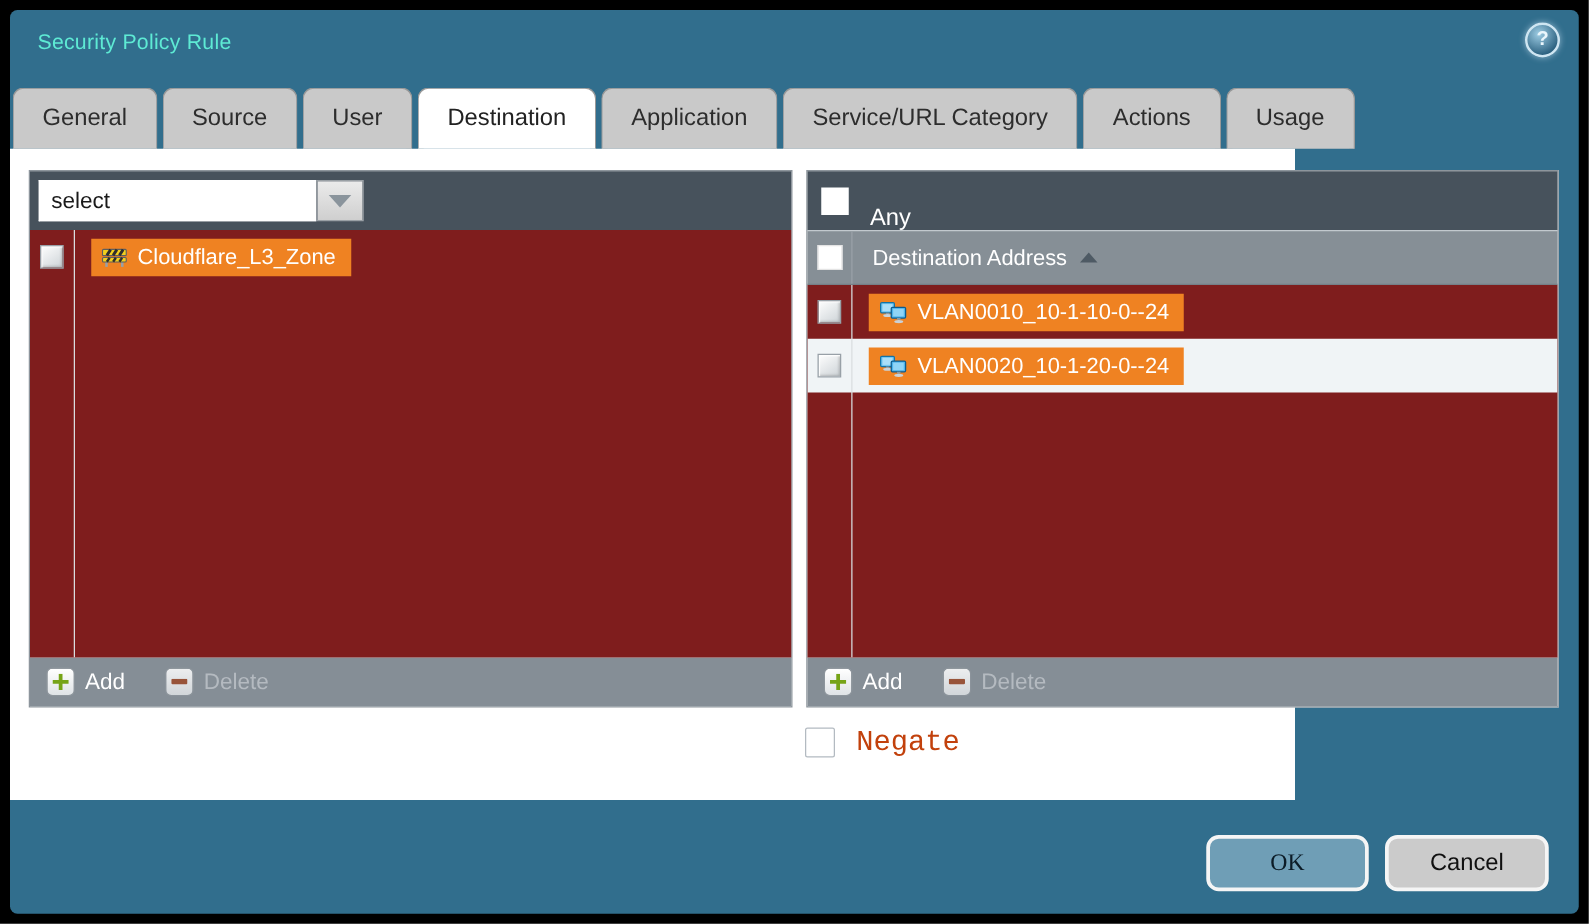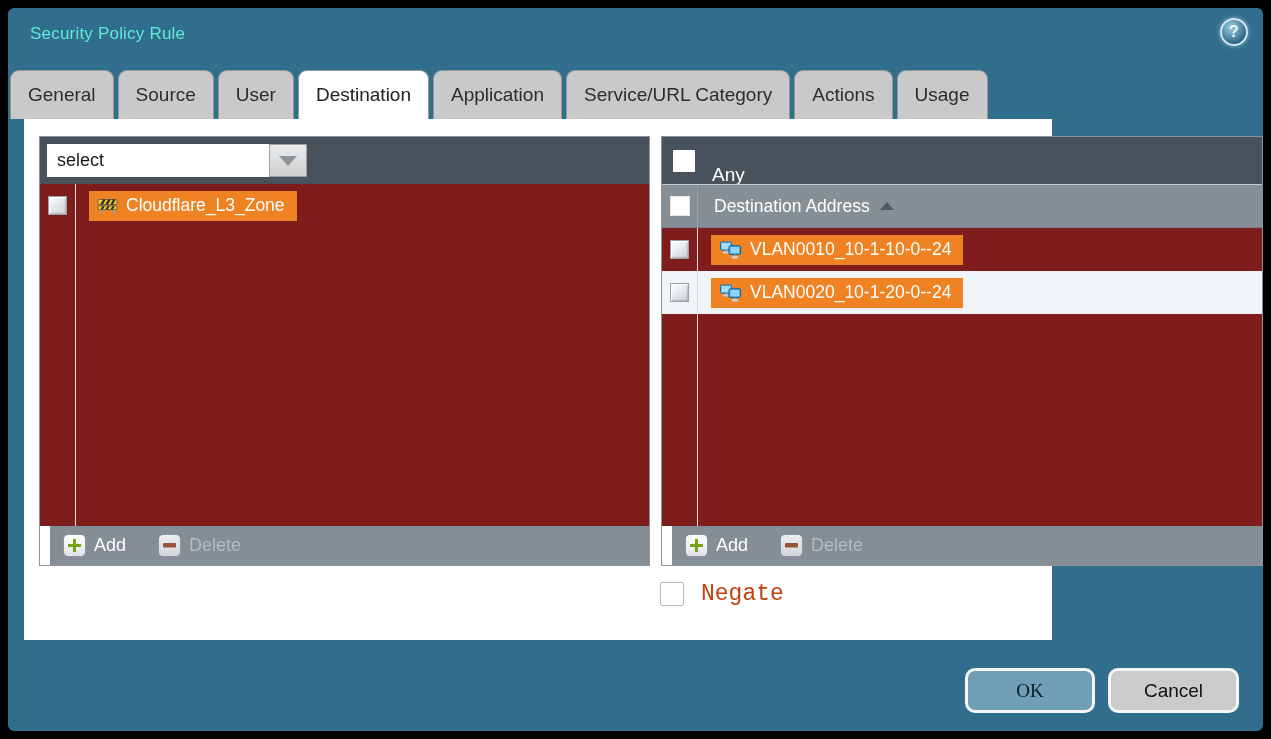--- a/index.html
+++ b/index.html
@@ -19,42 +19,42 @@
     position:absolute;right:15px;top:10px;width:28px;height:28px;border-radius:50%;
     background:radial-gradient(circle at 38% 30%,#9ecde4,#275d7c 78%);
     border:2px solid #cfe6f2;box-sizing:border-box;color:#eaf6fc;
     font-size:16px;font-weight:bold;display:flex;align-items:center;justify-content:center;
     box-shadow:0 0 5px rgba(220,240,255,.55);cursor:pointer;
   }
   
   .tabs{position:absolute;left:2px;top:62px;height:49px;display:flex;gap:4px;align-items:stretch;}
   .tab{
     background:#c9c9c9;border:1px solid #989898;border-bottom:none;
-    border-radius:9px 9px 0 0;padding:0 17px;display:flex;align-items:center;
+    border-radius:9px 9px 0 0;padding:0 23px;display:flex;align-items:center;
     font-size:19px;color:#2d2d2d;cursor:pointer;box-sizing:border-box;
   }
   .tab.active{background:#ffffff;color:#222;}
   
-  .content{position:absolute;left:16px;top:111px;width:1028px;height:521px;background:#ffffff;}
+  .content{position:absolute;left:0;top:111px;width:1028px;height:521px;background:#ffffff;}
   .panel{
     position:absolute;top:17px;height:430px;border:1px solid #8d959c;
     display:flex;flex-direction:column;box-sizing:border-box;background:#fff;
   }
   .panel-left{left:15px;width:611px;}
   .panel-right{left:637px;width:602px;}
   .panel-top{height:47px;background:#47525c;flex:none;display:flex;align-items:center;}
   .colhead{
     height:44px;background:#868f96;flex:none;display:flex;align-items:center;
     border-top:1px solid #c2c9ce;border-bottom:1px solid #767f87;box-sizing:border-box;
   }
   .panel-body{flex:1;background:#7f1d1d;position:relative;overflow:hidden;}
   .panel-body::before{content:"";position:absolute;left:35px;top:0;bottom:0;width:1px;background:#d9dde0;}
   .panel-footer{
     height:39px;background:#858e96;flex:none;display:flex;align-items:center;
-    padding-left:13px;gap:32px;margin-left:10px;
+    padding-left:13px;gap:32px;
   }
   
   .combo{margin-left:7px;display:flex;height:33px;}
   .combo-input{
     width:222px;height:33px;border:1px solid #ffffff;border-right:none;font-size:18px;
     padding:0 9px;box-sizing:border-box;font-family:inherit;color:#1a1a1a;outline:none;
   }
   .combo-btn{
     width:38px;height:33px;background:linear-gradient(#ebebeb,#cfcfcf);
     border:1px solid #9aa0a5;box-sizing:border-box;display:flex;align-items:center;

